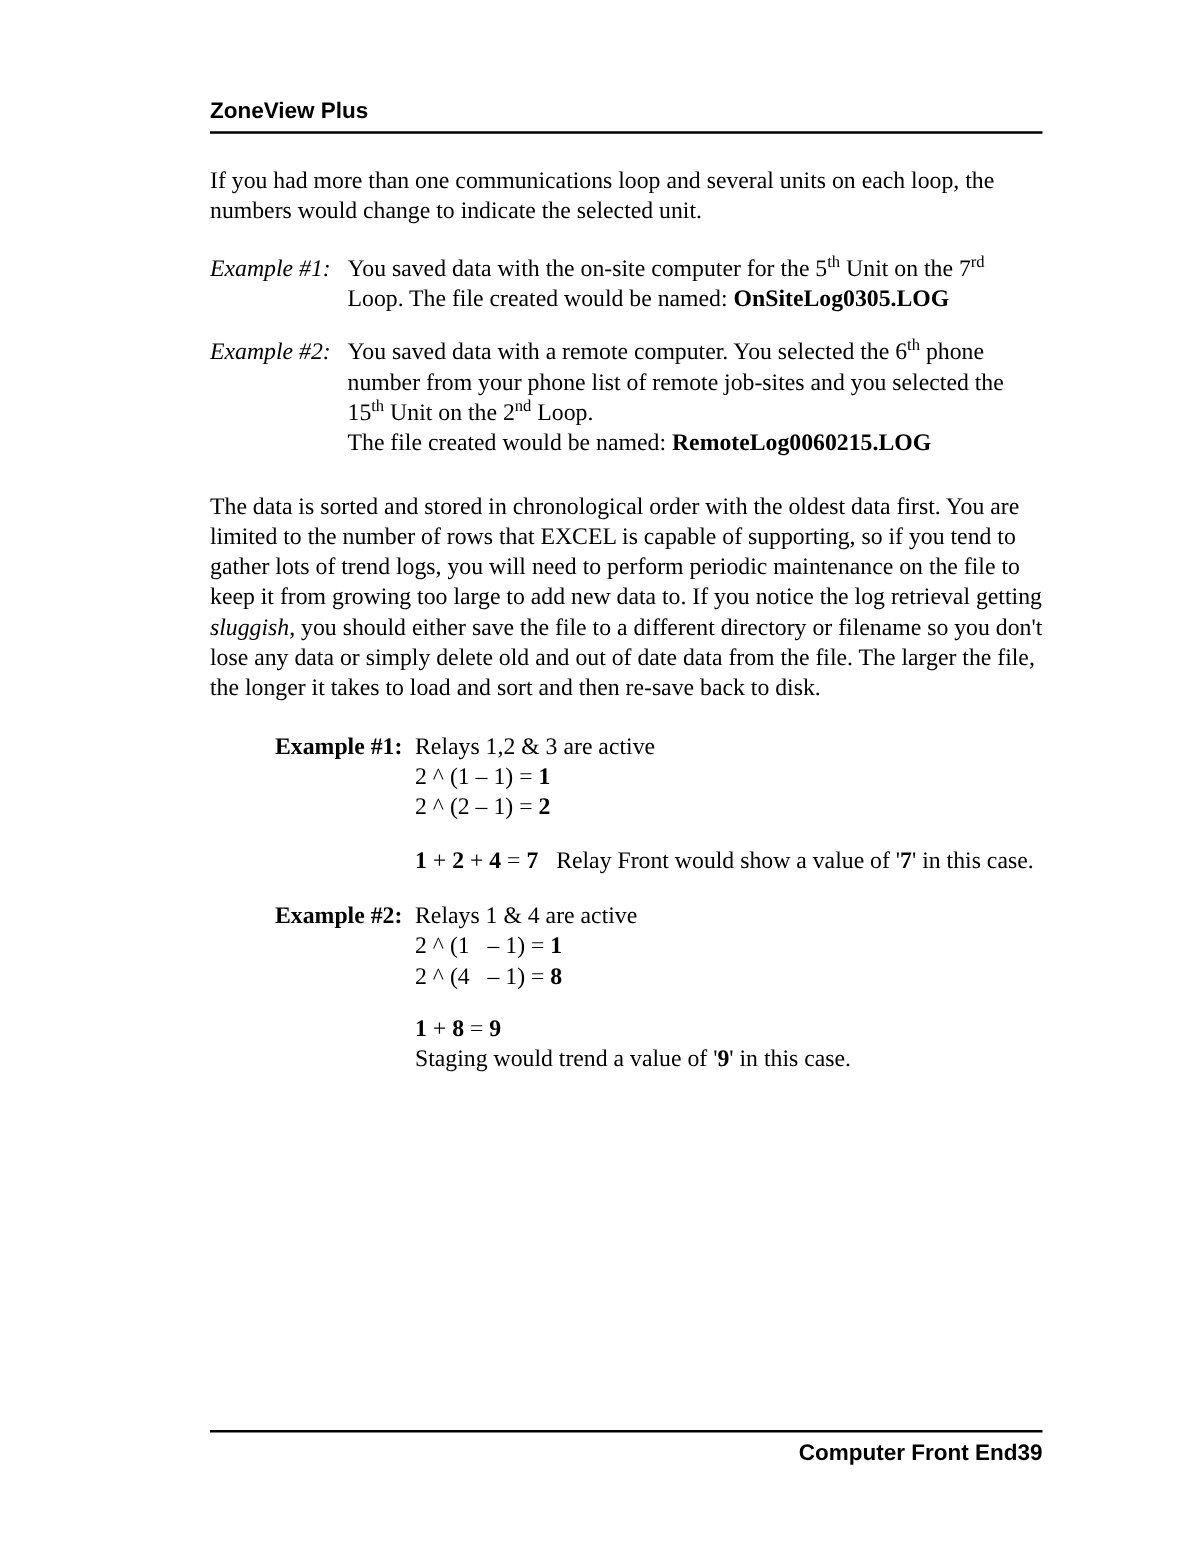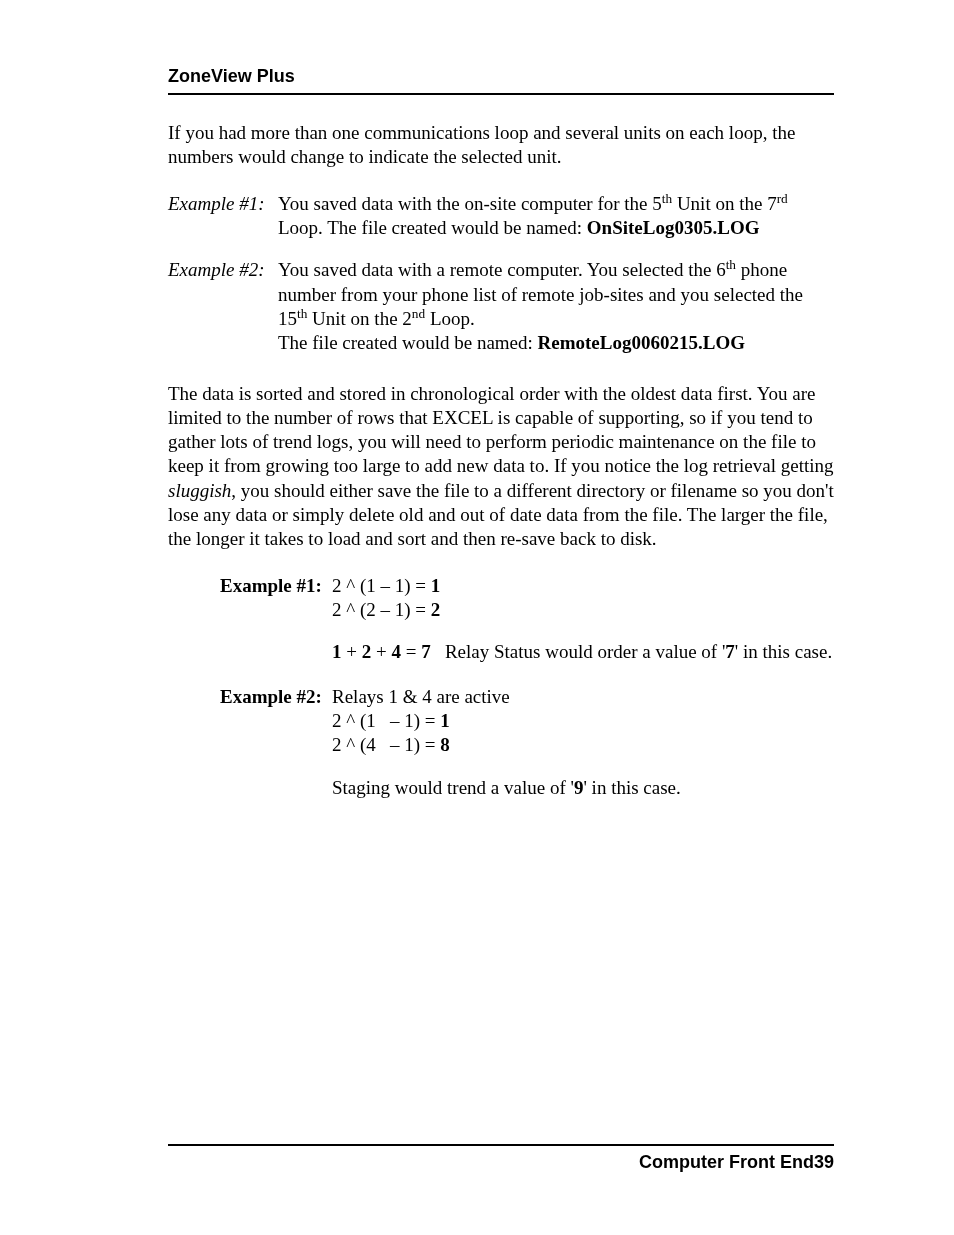--- a/index.html
+++ b/index.html
@@ -11,20 +11,21 @@
       background: #ffffff;
       width: 954px;
       height: 1235px;
       font-family: "Times New Roman", Times, serif;
       font-size: 19px;
       color: #000000;
       position: relative;
     }
     .page {
       padding: 66px 120px 60px 168px;
+      margin-top: 12px;
     }
     .header {
       font-family: Arial, Helvetica, sans-serif;
       font-weight: bold;
       font-size: 18px;
       padding-bottom: 6px;
       border-bottom: 2px solid #000;
       margin-bottom: 26px;
     }
     .para {
@@ -114,34 +115,36 @@
 
   <p class="para">
     <span>The data is sorted and stored in chronological order with the oldest data first. You are limited to the number of rows that EXCEL is capable of supporting, so if you tend to gather lots of trend logs, you will need to perform periodic maintenance on the file to keep it from growing too large to add new data to. If you notice the log retrieval getting </span><span class="italic">sluggish</span><span>, you should either save the file to a different directory or filename so you don't lose any data or simply delete old and out of date data from the file. The larger the file, the longer it takes to load and sort and then re-save back to disk.</span>
   </p>
 
 
 
   <div class="bit-example-row">
     <div class="bit-example-label">Example #1:</div>
     <div class="bit-example-body">
+      <div>Relays 1,2 &amp; 3 are active</div>
       <div class="bit-line"><span>2 ^ (1 – 1) = </span><span class="bold">1</span></div>
       <div class="bit-line"><span>2 ^ (2 – 1) = </span><span class="bold">2</span></div>
       <div style="height:18px;"></div>
-      <div class="bit-line"><span class="bold">1</span><span> + </span><span class="bold">2</span><span> + </span><span class="bold">4</span><span> = </span><span class="bold">7</span><span>   Relay Status would order a value of '</span><span class="bold">7</span><span>' in this case.</span></div>
+      <div class="bit-line"><span class="bold">1</span><span> + </span><span class="bold">2</span><span> + </span><span class="bold">4</span><span> = </span><span class="bold">7</span><span>   Relay Front would show a value of '</span><span class="bold">7</span><span>' in this case.</span></div>
     </div>
   </div>
 
   <div class="bit-example-row">
     <div class="bit-example-label">Example #2:</div>
     <div class="bit-example-body">
       <div>Relays 1 &amp; 4  are active</div>
       <div class="bit-line"><span>2 ^ (1   – 1) = </span><span class="bold">1</span></div>
       <div class="bit-line"><span>2 ^ (4   – 1) = </span><span class="bold">8</span></div>
       <div style="height:18px;"></div>
+      <div class="bit-line"><span class="bold">1</span><span> + </span><span class="bold">8</span><span> = </span><span class="bold">9</span></div>
       <div><span>Staging would trend a value of '</span><span class="bold">9</span><span>' in this case.</span></div>
     </div>
   </div>
 
 </div>
 
 <div class="footer">
   <span>Computer Front End</span>
   <span>39</span>
 </div>

